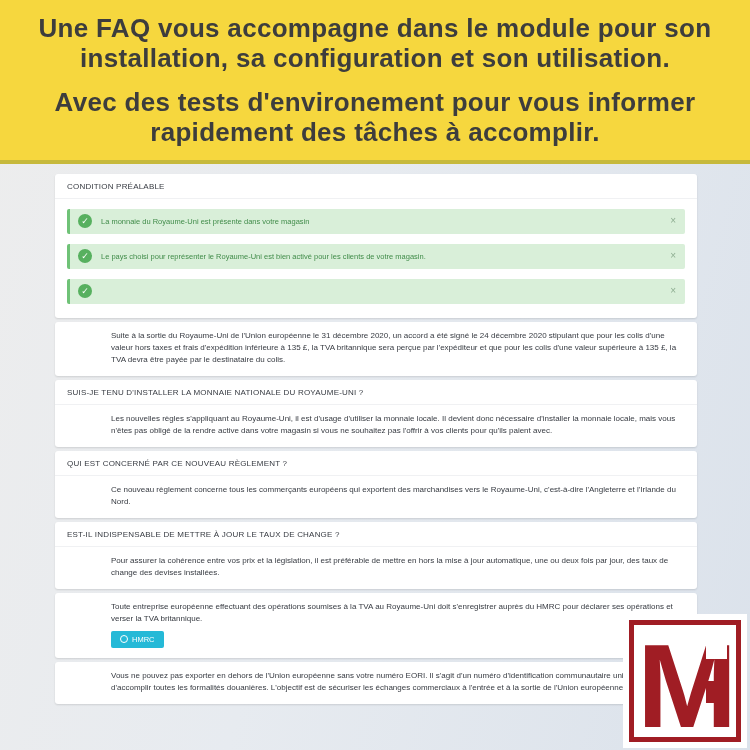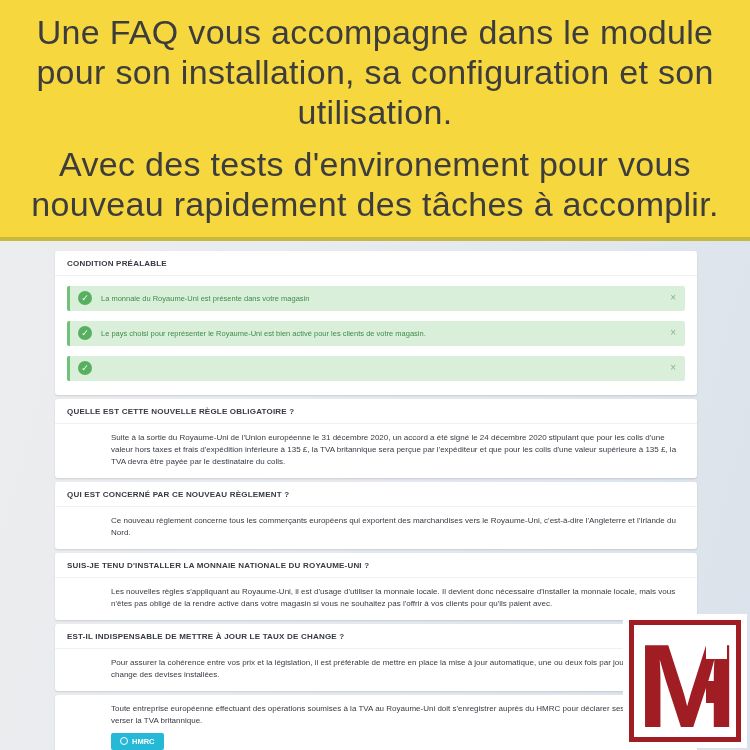--- a/index.html
+++ b/index.html
@@ -3,48 +3,48 @@
 <meta charset="utf-8">
 <style>
   * { margin:0; padding:0; box-sizing:border-box; }
   html,body { width:750px; height:750px; overflow:hidden;
     font-family:"Liberation Sans", sans-serif; }
   body { background:linear-gradient(105deg,#ededed 0%,#e7ebf0 45%,#dbe2eb 100%); position:relative; }
 
   
   .banner { width:750px; background:#f6d73e; border-bottom:4px solid #c6b93c;
     padding:13px 18px 12px; text-align:center; color:#3d3d3d; }
-  .banner p { font-size:34px; line-height:1.17; letter-spacing:.3px; font-weight:400; }
+  .banner p { font-size:26px; line-height:1.17; letter-spacing:.3px; font-weight:700; }
   .banner p + p { margin-top:13px; }
 
   
   .content { padding:10px 53px 0 55px; position:relative; }
   .panel { background:#fff; border-radius:3px; box-shadow:0 1px 2px rgba(0,0,0,.12);
     margin-bottom:4px; }
-  .panel-header { padding:8px 12px 7px; font-size:8px; font-weight:bold;
+  .panel-header { padding:8px 12px 7px; font-size:8px; font-weight:normal;
     color:#363a41; letter-spacing:.2px; border-bottom:1px solid #f0f1f3; }
   .panel-body { padding:8px 12px 10px; font-size:8px; color:#363a41; line-height:1.5;margin-left:44px; }
 
   
   .alerts { padding:8px 12px 14px; }
   .alert-success { position:relative; display:flex; align-items:center;
     background:#d9efd9; border-left:3px solid #6fc277; border-radius:2px;
     min-height:25px; padding:4px 26px 4px 8px; margin-top:10px;
     color:#418c4a; font-size:7.5px; }
   .alert-success:first-child { margin-top:2px; }
   .check-badge { flex:0 0 auto; width:14px; height:14px; border-radius:50%;
     background:#57b05f; color:#fff; display:flex; align-items:center; justify-content:center;
     font-size:9px; margin-right:9px; }
   .alert-close { position:absolute; right:9px; top:50%; transform:translateY(-50%);
     color:#8fae92; font-size:10px; line-height:1; cursor:pointer; }
 
   
   .btn-teal { display:inline-flex; align-items:center; gap:4px; background:#25b9d7;
     color:#fff; border:none; border-radius:2px; padding:4px 9px; font-size:7.5px;
-    font-family:"Liberation Sans", sans-serif; cursor:pointer; margin-top:6px;font-weight:bold; }
+    font-family:"Liberation Sans", sans-serif; cursor:pointer; margin-top:6px; }
   .btn-icon { display:inline-flex; align-items:center; justify-content:center;
     width:8px; height:8px; border:1px solid #fff; border-radius:50%;
     font-size:6px; font-weight:bold; line-height:1; }
 
   
   .brand-logo { position:absolute; right:3px; bottom:2px; width:124px; height:134px;
     background:#fff; display:flex; align-items:center; justify-content:center; z-index:5; }
   .brand-frame { position:relative; width:112px; height:122px; border:5px solid #a01d24;
     display:flex; align-items:flex-end; justify-content:center; overflow:hidden; }
   .brand-letter { font-size:118px; font-weight:bold; color:#a01d24; line-height:.86;
@@ -52,21 +52,21 @@
   .brand-notch { position:absolute; top:8px; right:9px; width:21px; height:26px;
     background:#fff; }
   .brand-notch2 { position:absolute; top:56px; right:9px; width:21px; height:22px;
     background:#a01d24; }
 </style>
 </head>
 <body>
 
 <div class="banner">
   <p>Une FAQ vous accompagne dans le module pour son installation, sa configuration et son utilisation.</p>
-  <p>Avec des tests d'environement pour vous nouveau rapidement des tâches à accomplir.</p>
+  <p>Avec des tests d'environement pour vous informer rapidement des tâches à accomplir.</p>
 </div>
 
 <div class="content">
 
   <div class="panel">
     <div class="panel-header">CONDITION PRÉALABLE</div>
     <div class="alerts">
       <div class="alert-success">
         <span class="check-badge">✓</span>
         <span>La monnaie du Royaume-Uni est présente dans votre magasin</span>
@@ -78,44 +78,43 @@
         <span class="alert-close">×</span>
       </div>
       <div class="alert-success">
         <span class="check-badge">✓</span>
         <span class="alert-close">×</span>
       </div>
     </div>
   </div>
 
   <div class="panel">
-    <div class="panel-header">QUELLE EST CETTE NOUVELLE RÈGLE OBLIGATOIRE ?</div>
     <div class="panel-body">
       <p>Suite à la sortie du Royaume-Uni de l'Union européenne le 31 décembre 2020, un accord a été signé le 24 décembre 2020 stipulant que pour les colis d'une valeur hors taxes et frais d'expédition inférieure à 135 £, la TVA britannique sera perçue par l'expéditeur et que pour les colis d'une valeur supérieure à 135 £, la TVA devra être payée par le destinataire du colis.</p>
+    </div>
+  </div>
+
+  <div class="panel">
+    <div class="panel-header">SUIS-JE TENU D'INSTALLER LA MONNAIE NATIONALE DU ROYAUME-UNI ?</div>
+    <div class="panel-body">
+      <p>Les nouvelles règles s'appliquant au Royaume-Uni, il est d'usage d'utiliser la monnaie locale. Il devient donc nécessaire d'installer la monnaie locale, mais vous n'êtes pas obligé de la rendre active dans votre magasin si vous ne souhaitez pas l'offrir à vos clients pour qu'ils paient avec.</p>
     </div>
   </div>
 
   <div class="panel">
     <div class="panel-header">QUI EST CONCERNÉ PAR CE NOUVEAU RÈGLEMENT ?</div>
     <div class="panel-body">
       <p>Ce nouveau règlement concerne tous les commerçants européens qui exportent des marchandises vers le Royaume-Uni, c'est-à-dire l'Angleterre et l'Irlande du Nord.</p>
     </div>
   </div>
 
   <div class="panel">
-    <div class="panel-header">SUIS-JE TENU D'INSTALLER LA MONNAIE NATIONALE DU ROYAUME-UNI ?</div>
-    <div class="panel-body">
-      <p>Les nouvelles règles s'appliquant au Royaume-Uni, il est d'usage d'utiliser la monnaie locale. Il devient donc nécessaire d'installer la monnaie locale, mais vous n'êtes pas obligé de la rendre active dans votre magasin si vous ne souhaitez pas l'offrir à vos clients pour qu'ils paient avec.</p>
-    </div>
-  </div>
-
-  <div class="panel">
     <div class="panel-header">EST-IL INDISPENSABLE DE METTRE À JOUR LE TAUX DE CHANGE ?</div>
     <div class="panel-body">
-      <p>Pour assurer la cohérence entre vos prix et la législation, il est préférable de mettre en place la mise à jour automatique, une ou deux fois par jour, des taux de change des devises installées.</p>
+      <p>Pour assurer la cohérence entre vos prix et la législation, il est préférable de mettre en hors la mise à jour automatique, une ou deux fois par jour, des taux de change des devises installées.</p>
     </div>
   </div>
 
   <div class="panel">
     <div class="panel-body">
       <p>Toute entreprise européenne effectuant des opérations soumises à la TVA au Royaume-Uni doit s'enregistrer auprès du HMRC pour déclarer ses opérations et verser la TVA britannique.</p>
       <button class="btn-teal">
         <span class="btn-icon"></span>
         <span>HMRC</span>
       </button>

